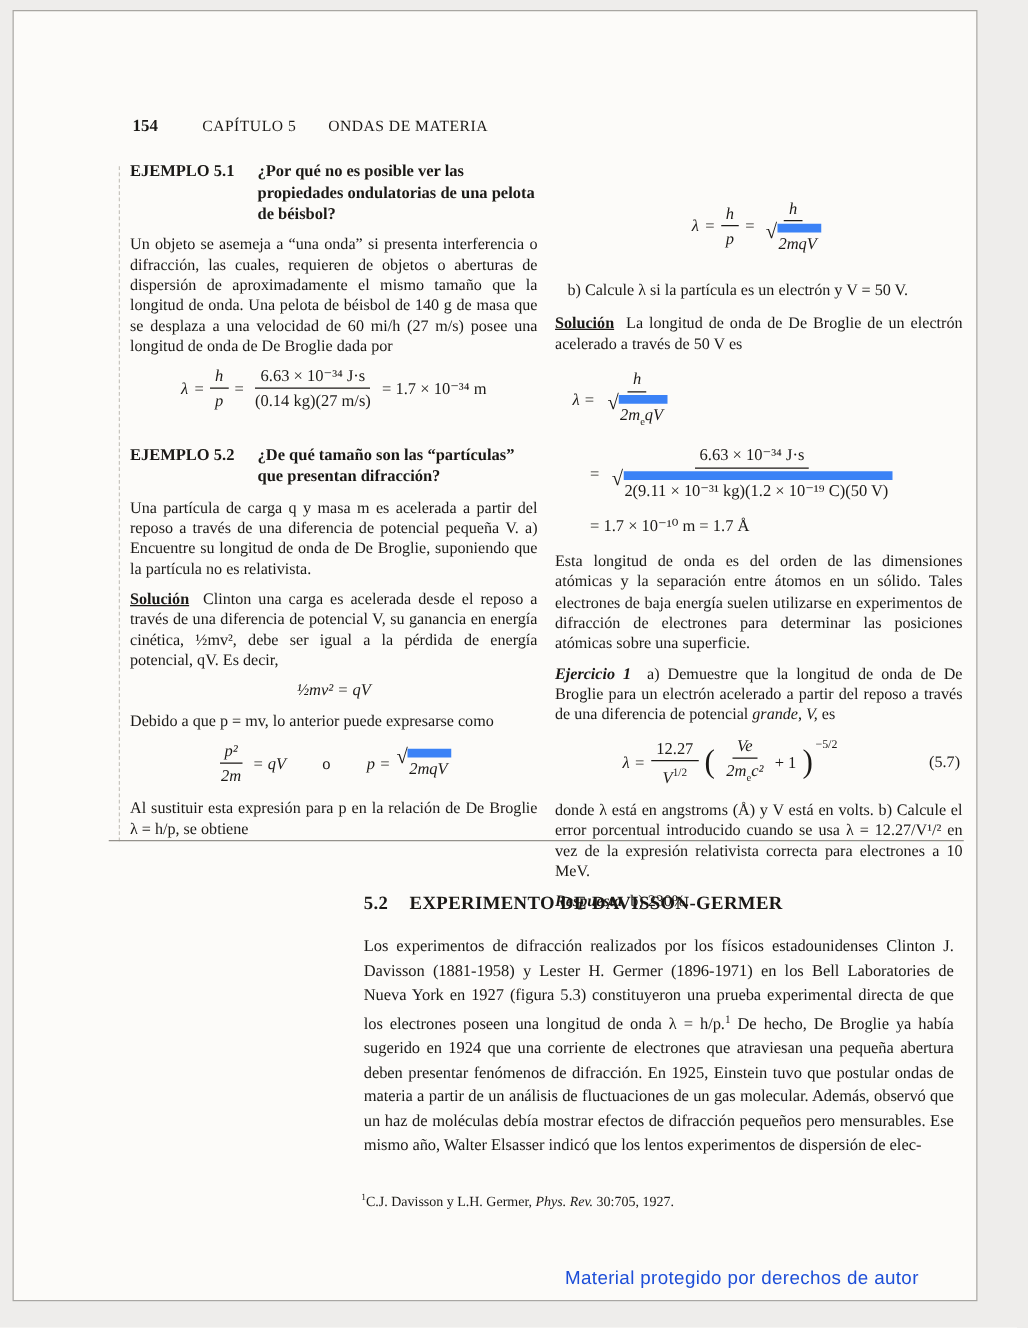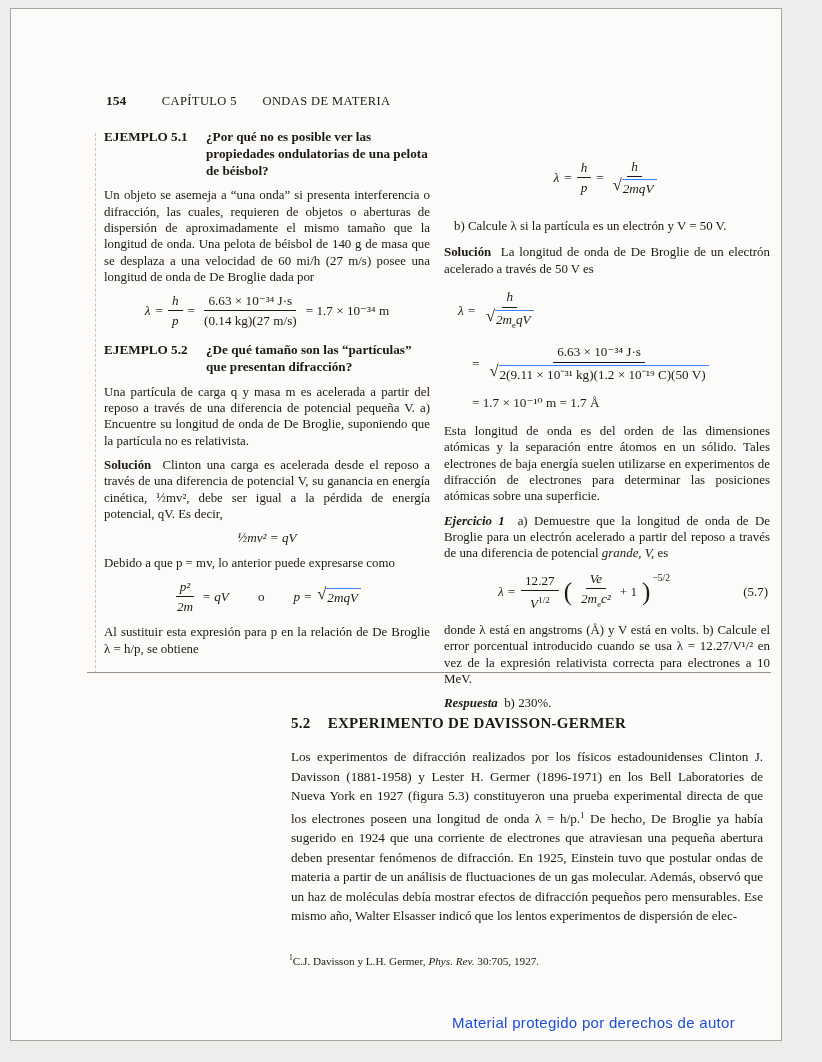--- a/index.html
+++ b/index.html
@@ -28,40 +28,40 @@
     position: absolute; top: 120px; left: 93px; width: 666px;
     display: flex; gap: 14px;
     font-size: 12.9px; line-height: 16.3px; text-align: justify;
   }
   .col-left  { width: 326px; }
   .col-right { width: 326px; }
   .dashline { position: absolute; left: 84px; top: 124px; height: 540px; border-left: 1px dashed #c8c5bf; }
   .endrule  { position: absolute; left: 76px; top: 663px; width: 684px; border-top: 1px solid #94918c; }
 
   .ex-head { display: flex; font-weight: bold; font-size: 13.2px; line-height: 16.8px; text-align: left; margin: 0 0 8px 0; }
-  .ex-head.second { margin-top: 14px; }
+  .ex-head.second { margin-top: 28px; }
   .ex-label { flex: 0 0 102px; }
   .ex-title { flex: 1; }
   p.para { margin-bottom: 8px; }
-  .lead-bold { font-weight: bold; }
+  .lead-bold { font-weight: bold; text-decoration: underline; }
   .lead-bold-it { font-weight: bold; font-style: italic; }
   .it { font-style: italic; }
 
   
   .equation {
     display: flex; align-items: center; justify-content: center;
     gap: 5px; margin: 7px 0 10px; font-size: 13.2px; line-height: 15px; text-align: center;
   }
   .frac { display: inline-flex; flex-direction: column; align-items: center; vertical-align: middle; }
   .frac .num { padding: 0 4px 2px; border-bottom: 1px solid #1b1916; }
   .frac .den { padding: 2px 4px 0; }
   .frac .den.noline { border: 0; }
   .sqrt { display: inline-flex; align-items: flex-start; }
   .rsign { font-size: 1.25em; line-height: 1; transform: translateY(-2px); }
-  .rad { display: inline-block; border-top: 1px solid #3b82f6; padding: 1px 3px 0 1px; font-family: Liberation Serif, serif; }
+  .rad { display: inline-block; border-top: 7px solid #3b82f6; padding: 1px 3px 0 1px; }
   sub { font-size: 8.5px; }
   sup { font-size: 9px; }
   .osep { margin: 0 24px; }
   .eq-stack { display: flex; flex-direction: column; align-items: flex-start; gap: 11px; margin: 12px 0 12px; font-size: 13.2px; }
   .eqline { display: flex; align-items: center; gap: 6px; }
   .ind1 { margin-left: 14px; }
   .ind2 { margin-left: 28px; }
   .eq57 { position: relative; padding-right: 46px; margin-top: 10px; }
   .bigp { font-size: 25px; font-weight: 400; transform: scaleY(1.05); line-height: 1; }
   .outersup { font-size: 9.5px; position: relative; top: -13px; margin-left: -3px; }

